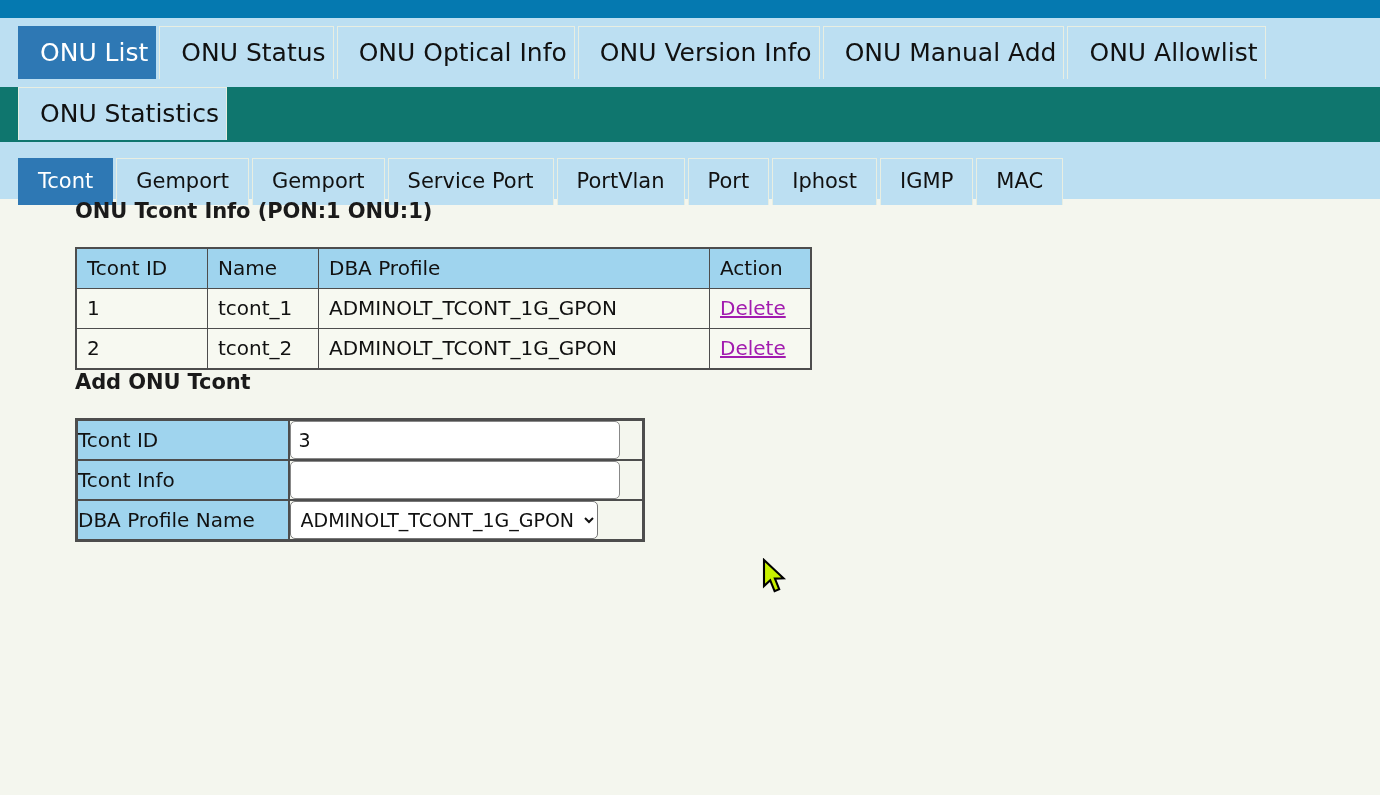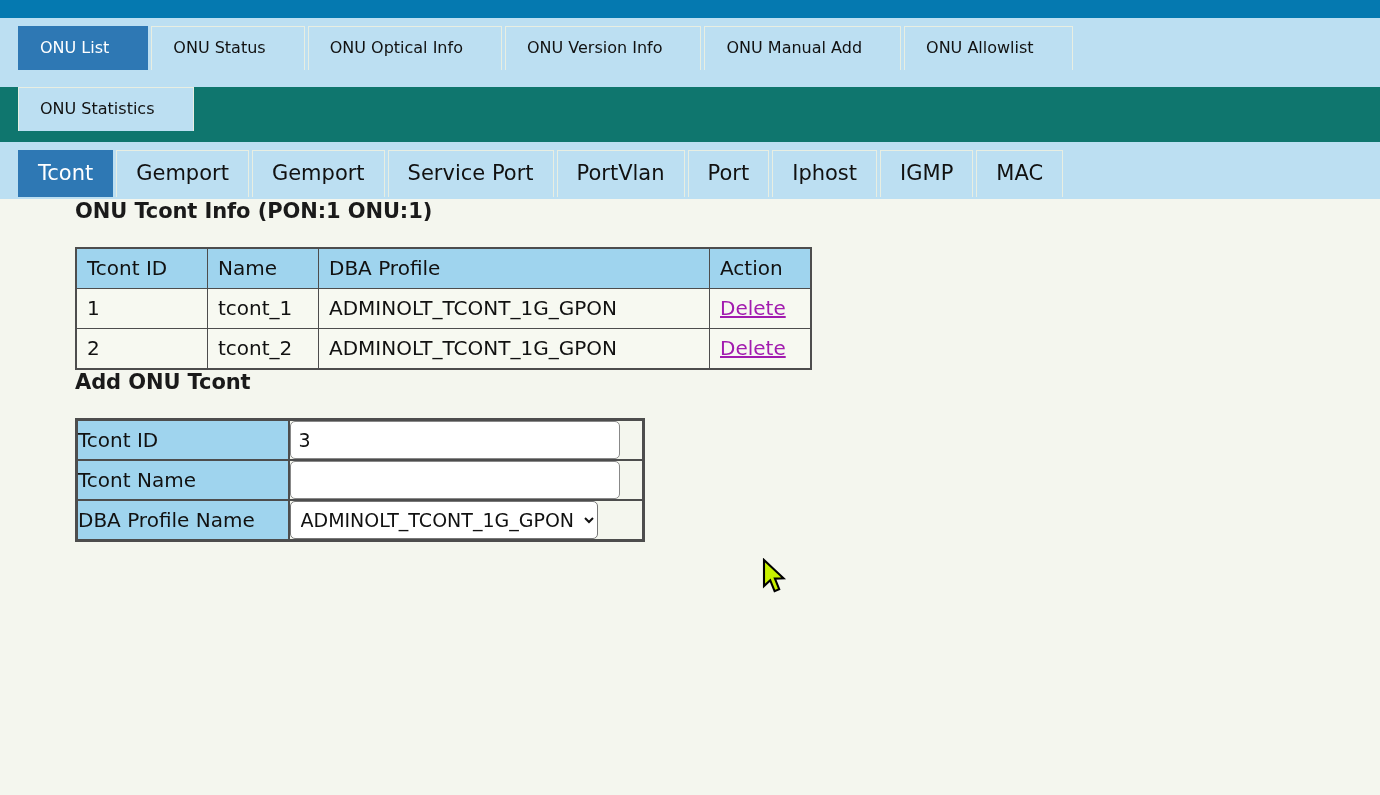--- a/index.html
+++ b/index.html
@@ -37,23 +37,23 @@
     gap: 3px;
     box-sizing: border-box;
   }
   .tabband.row1 .tabrow { padding-top: 8px; }
 
   .tab {
     background: #bcdff2;
     border: 1px solid #e8eee2;
     border-bottom: none;
     color: #111;
-    font-size: 16px;
+    font-size: 25px;
     line-height: 1;
-    padding: 13px 38px 14px 21px;
+    padding: 13px 7px 14px 21px;
     white-space: nowrap;
     cursor: pointer;
     box-sizing: border-box;
   }
   .tab.active {
     background: #2e78b4;
     color: #ffffff;
     border-color: #2e78b4;
   }
 
@@ -62,21 +62,21 @@
     background: #0f766e;
     height: 55px;
   }
   .tabband.row2 .tabrow { padding-top: 0; }
 
   
   .tabband.sub {
     background: #bcdff2;
     height: 57px;
   }
-  .tabband.sub .tabrow { padding-top: 8px; }
+  .tabband.sub .tabrow { padding-top: 16px; }
   .tabband.sub .tab {
     font-size: 21px;
     padding: 12px 19px 13px 19px;
   }
 
   
   .content {
     padding: 0 0 0 52px;
     position: relative;
     margin-left: 23px;
@@ -270,21 +270,21 @@
 
   <table class="form">
     <tbody>
       <tr>
         <td class="flabel">Tcont ID</td>
         <td class="ffield">
           <input class="tin" type="text" value="3" style="">
         </td>
       </tr>
       <tr>
-        <td class="flabel">Tcont Name</td>
+        <td class="flabel">Tcont Info</td>
         <td class="ffield">
           <input class="tin" type="text" value="" style="">
         </td>
       </tr>
       <tr>
         <td class="flabel">DBA Profile Name</td>
         <td class="ffield">
           <select class="tsel">
             <option>ADMINOLT_TCONT_1G_GPON</option>
           </select>

